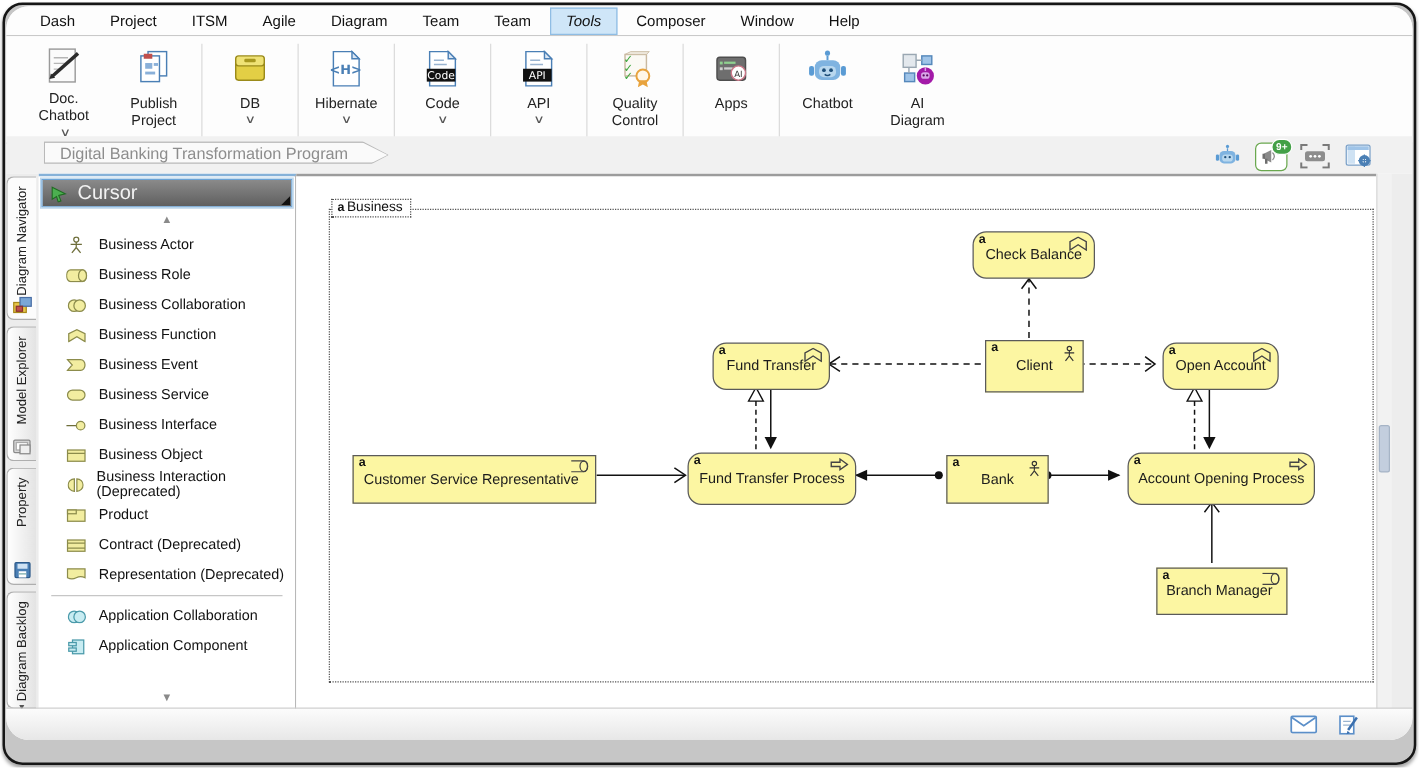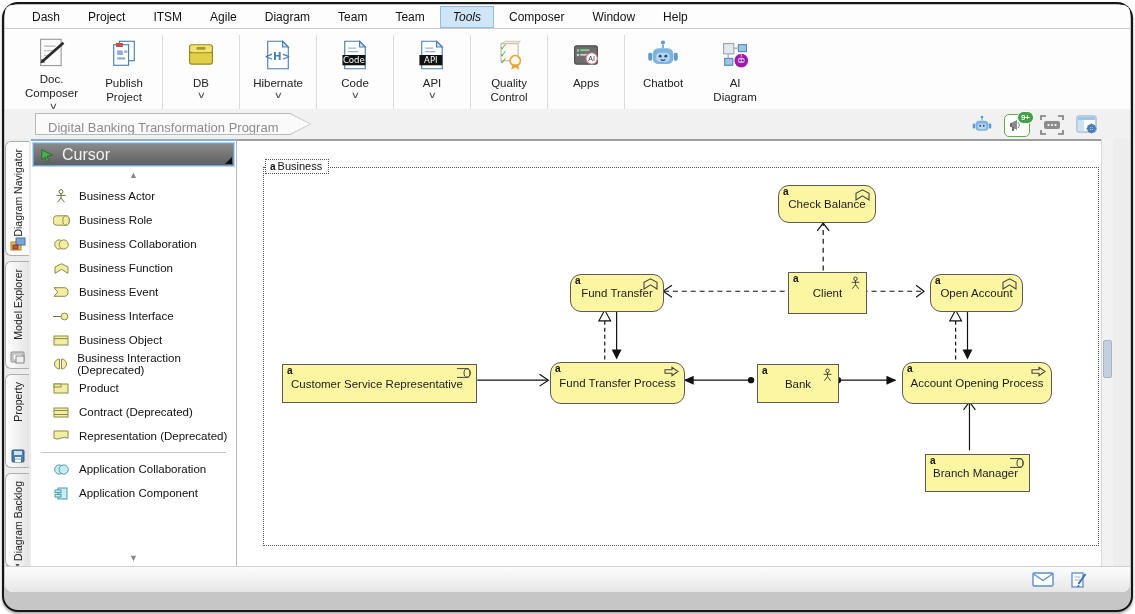--- a/index.html
+++ b/index.html
@@ -1,36 +1,36 @@
 <!DOCTYPE html>
 <html><head>
 <meta charset="utf-8">
 <style>
   html,body{margin:0;padding:0;background:#fff;}
   body{width:1135px;height:614px;position:relative;font-family:"Liberation Sans","DejaVu Sans",sans-serif;-webkit-font-smoothing:antialiased;}
   .window{position:absolute;inset:2px;border:2px solid #161616;border-radius:16px;background:#c6c6c6;box-shadow:0 2px 3px rgba(0,0,0,.35);}
-  .winner{position:absolute;top:1px;left:1px;right:1px;bottom:18px;background:#fff;border-radius:8px;overflow:hidden;}
+  .winner{position:absolute;top:1px;left:1px;right:1px;bottom:18px;background:#fff;border-radius:18px;overflow:hidden;}
 
   
   .menubar{position:absolute;top:0;left:0;right:0;height:23px;background:#fdfdfd;border-bottom:1px solid #c9c9c9;display:flex;align-items:center;padding-left:14px;gap:2px;}
   .mi{font-size:12px;color:#111;padding:3px 12px;border:1px solid transparent;cursor:default;}
   .mi.active{background:#cfe6f8;border:1px solid #8fbde4;font-style:italic;}
 
   
   .toolbar{position:absolute;top:24px;left:0;right:0;height:79px;background:#fdfdfd;border-bottom:1px solid #bdbdbd;display:flex;align-items:stretch;padding:4px 0 2px 10px;}
   .tbtn{display:flex;flex-direction:column;align-items:center;justify-content:flex-start;padding:2px 10px;min-width:52px;cursor:default;}
   .tbtn .ticon{height:36px;display:flex;align-items:center;justify-content:center;margin-top:2px;}
   .tb-label{font-size:11.5px;color:#222;text-align:center;white-space:pre-line;line-height:1.25;margin-top:3px;}
   .chev{font-size:9px;color:#555;line-height:1;margin-top:1px;transform:scaleX(1.4);}
   .chev.inline{display:inline;margin-left:3px;}
   .tsep{width:1px;background:#dcdcdc;margin:2px 2px;}
 
   
   .crumbbar{position:absolute;top:104px;left:0;right:0;height:30px;background:#f1f1f1;}
-  .crumb-outer{position:absolute;left:30px;top:4px;width:276px;height:28px;background:#b9b9b9;clip-path:polygon(0 0,255px 0,276px 11px,255px 22px,0 22px);}
+  .crumb-outer{position:absolute;left:30px;top:4px;width:276px;height:18px;background:#b9b9b9;clip-path:polygon(0 0,255px 0,276px 11px,255px 22px,0 22px);}
   .crumb-inner{position:absolute;inset:1px;background:#fafafa;clip-path:polygon(0 0,254px 0,274px 10px,254px 20px,0 20px);display:flex;align-items:center;padding-left:12px;font-size:13px;color:#8d8d8d;}
   .crumb-icons{position:absolute;right:30px;top:4px;display:flex;gap:9px;align-items:center;height:24px;}
   .hic{position:relative;width:26px;height:24px;display:flex;align-items:center;justify-content:center;}
   .badge{position:absolute;top:-4px;right:-5px;background:#43a047;color:#fff;border-radius:8px;font-size:8px;font-weight:bold;padding:1px 3px;border:1px solid #fff;}
 
   
   .main{position:absolute;top:134px;left:0;right:0;bottom:25px;display:flex;}
   .tabstrip{width:26px;background:#ececec;display:flex;flex-direction:column;gap:5px;padding-top:2px;}
   .vtab{width:24px;border:1px solid #aeaeae;border-right:none;border-radius:6px 0 0 6px;background:linear-gradient(90deg,#fff,#e3e3e3);display:flex;flex-direction:column;align-items:center;justify-content:space-between;padding:7px 0 4px 0;box-sizing:border-box;}
   .vtab.active{background:#fcfcfc;}
@@ -89,21 +89,21 @@
         <svg width="32" height="32" viewBox="0 0 28 28">
               <rect x="4" y="2" width="18" height="23" fill="#fbfbfb" stroke="#9a9a9a"></rect>
               <line x1="7" y1="8" x2="17" y2="8" stroke="#b5b5b5"></line>
               <line x1="7" y1="12" x2="15" y2="12" stroke="#b5b5b5"></line>
               <line x1="7" y1="16" x2="13" y2="16" stroke="#b5b5b5"></line>
               <line x1="6" y1="21" x2="24" y2="5" stroke="#2b2b2b" stroke-width="2.4"></line>
               <polygon points="4,23 8,22 5,19" fill="#2b2b2b"></polygon>
             </svg>
       </span>
       <span class="tb-label">Doc.
-Composer</span>
+Chatbot</span>
       <span class="chev inline">∨</span>
     </div>
     <div class="tbtn">
       <span class="ticon">
         <svg width="32" height="32" viewBox="0 0 28 28">
               <rect x="10" y="2" width="13" height="17" fill="#fff" stroke="#4a7fb5"></rect>
               <rect x="5" y="5" width="13" height="18" fill="#fff" stroke="#4a7fb5"></rect>
               <rect x="7" y="3.5" width="6" height="3.5" fill="#c0504d"></rect>
               <rect x="8" y="10" width="5" height="4" fill="#8ab0d9"></rect>
               <rect x="8" y="16" width="7" height="2" fill="#8ab0d9"></rect>
@@ -365,20 +365,28 @@
             </span>
         <span class="pil">Business Function</span>
       </div>
       <div class="pi">
         <span class="pic">
               <svg width="16" height="10" viewBox="0 0 16 10">
                 <path d="M1,.7 H11.5 A3.5,4.3 0 0 1 11.5,9.3 H1 L4.8,5 Z" fill="#f2eda0" stroke="#8c8c4c"></path>
               </svg>
             </span>
         <span class="pil">Business Event</span>
+      </div>
+      <div class="pi">
+        <span class="pic">
+              <svg width="16" height="10" viewBox="0 0 16 10">
+                <rect x="1" y="1" width="14" height="8" rx="4" fill="#f2eda0" stroke="#8c8c4c"></rect>
+              </svg>
+            </span>
+        <span class="pil">Business Service</span>
       </div>
       <div class="pi">
         <span class="pic">
               <svg width="16" height="9" viewBox="0 0 16 9">
                 <line x1="0" y1="4.5" x2="8" y2="4.5" stroke="#6e6e3a"></line>
                 <circle cx="11.5" cy="4.5" r="3.4" fill="#f2eda0" stroke="#8c8c4c"></circle>
               </svg>
             </span>
         <span class="pil">Business Interface</span>
       </div>

